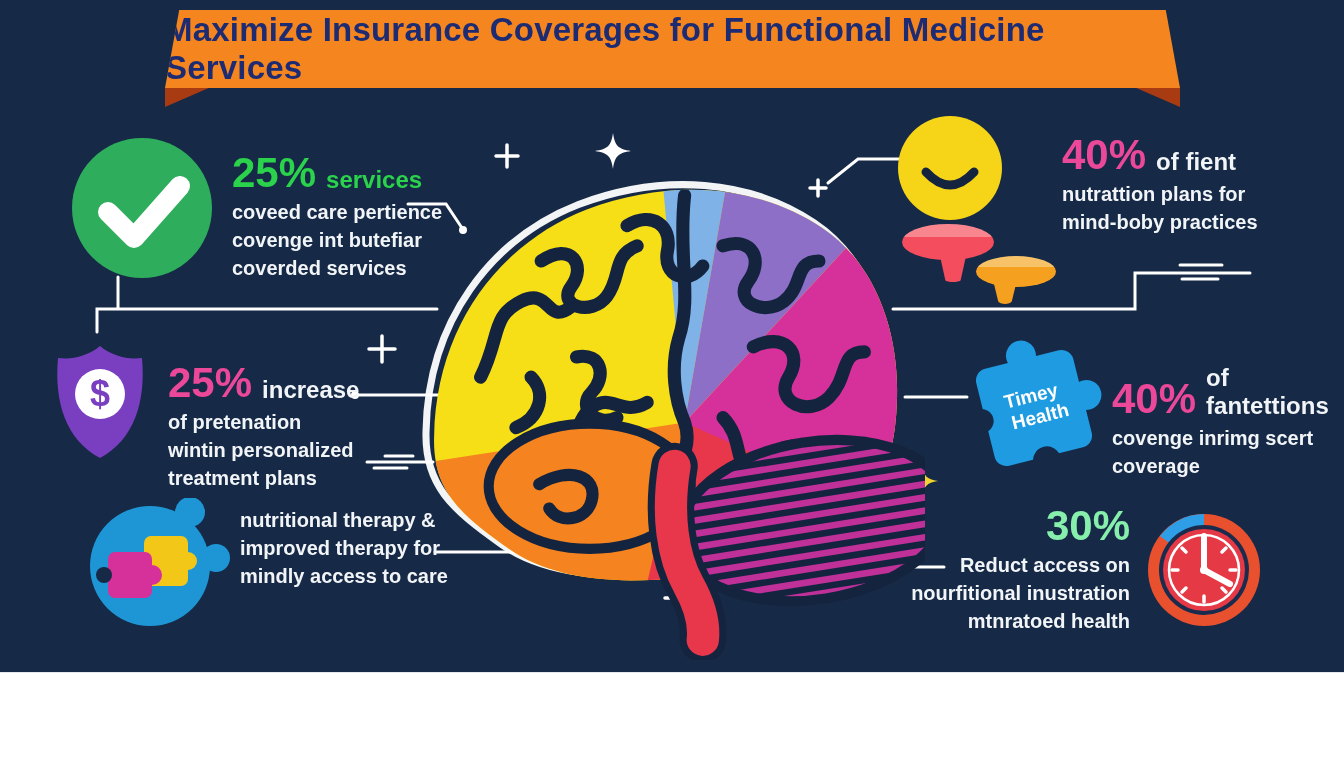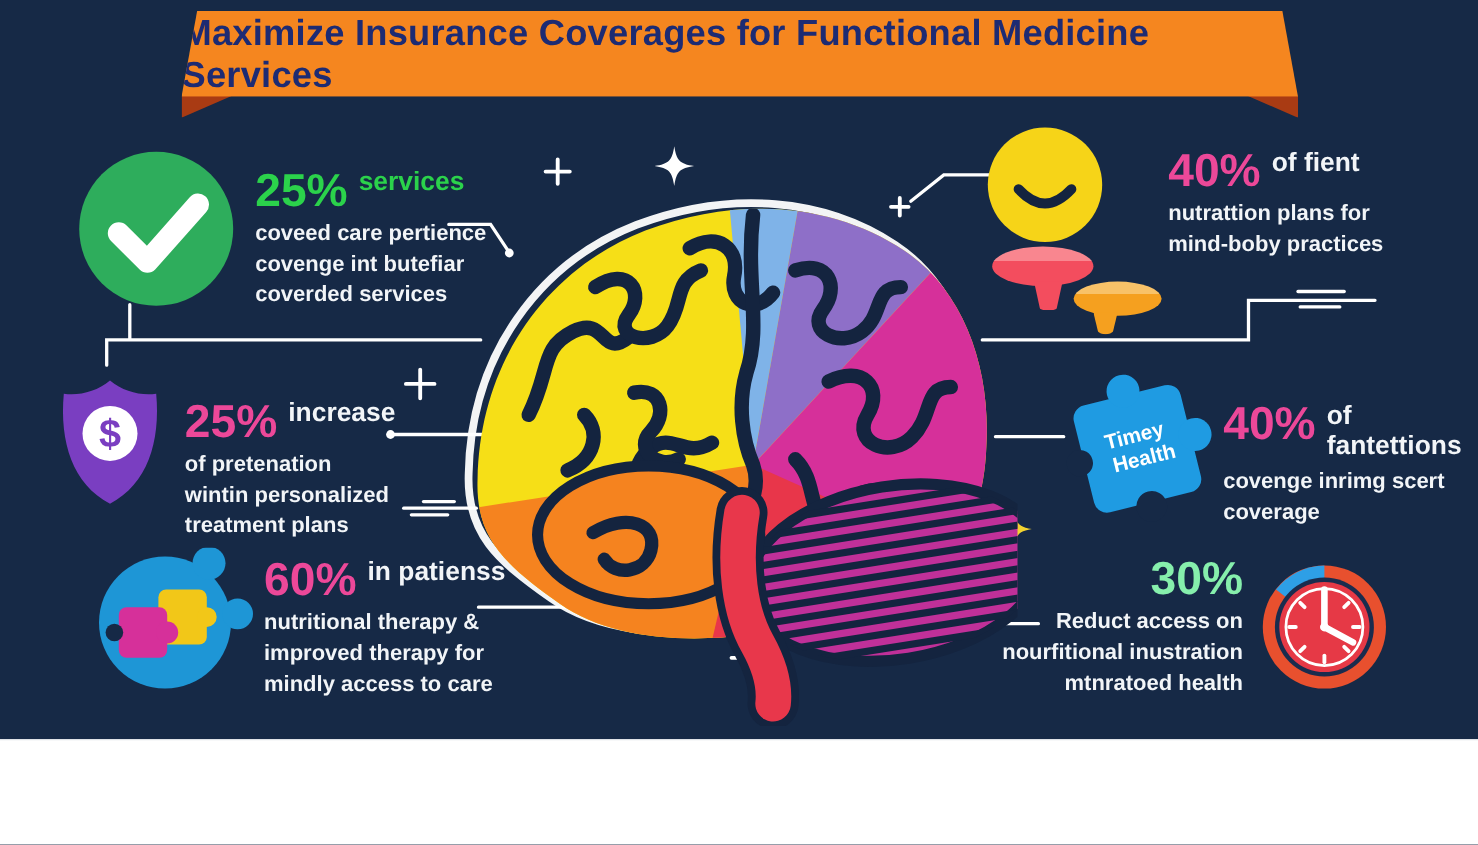--- a/index.html
+++ b/index.html
@@ -16,21 +16,21 @@
     display:flex;align-items:center;justify-content:center;
   }
   .banner h1{
     margin:0;font-size:33px;font-weight:800;color:#1D2B73;letter-spacing:.2px;
   }
   .fold{position:absolute;width:46px;height:20px;background:#A93B13;}
   .fold.left{left:165px;top:87px;clip-path:polygon(0 0,100% 0,0 100%);}
   .fold.right{left:1134px;top:87px;clip-path:polygon(0 0,100% 0,100% 100%);}
   
   .stat{position:absolute;color:#F2F5F8;}
-  .value-row{display:flex;align-items:flex-start;gap:10px;margin-bottom:4px;}
+  .value-row{display:flex;align-items:flex-end;gap:10px;margin-bottom:4px;}
   .big{font-size:42px;font-weight:800;line-height:1;}
   .suf{font-size:24px;font-weight:700;}
   .line{font-size:20px;font-weight:600;line-height:28px;color:#F2F5F8;}
   .green{color:#2BD24B;}
   .cyan{color:#ec4899;}
   .gold{color:#86efac;}
   .right-align{text-align:right;}
   .right-align .value-row{justify-content:flex-end;}
   
   .icon-abs{position:absolute;}
@@ -192,24 +192,20 @@
       <circle cx="104" cy="14" r="15" fill="#1E96D6"></circle>
       <circle cx="130" cy="60" r="14" fill="#1E96D6"></circle>
       <rect x="58" y="38" width="44" height="50" rx="7" fill="#F2C718"></rect>
       <circle cx="102" cy="63" r="9" fill="#F2C718"></circle>
       <rect x="22" y="54" width="44" height="46" rx="7" fill="#D6309A"></rect>
       <circle cx="66" cy="77" r="10" fill="#D6309A"></circle>
       <circle cx="18" cy="77" r="8" fill="#162946"></circle>
     </svg>
   </div>
   <div class="stat" style="left:240px;top:506px;">
-    <div class="value-row">
-      <span class="big cyan">60%</span>
-      <span class="suf">in patienss</span>
-    </div>
     <div class="line">nutritional therapy &amp;</div>
     <div class="line">improved therapy for</div>
     <div class="line">mindly access to care</div>
   </div>
 
   <div class="icon-abs smiley" style="left:898px;top:116px;">
     <svg width="104" height="104" viewBox="0 0 104 104">
       <path d="M28,56 Q52,82 76,56" fill="none" stroke="#14243F" stroke-width="9" stroke-linecap="round"></path>
     </svg>
   </div>

